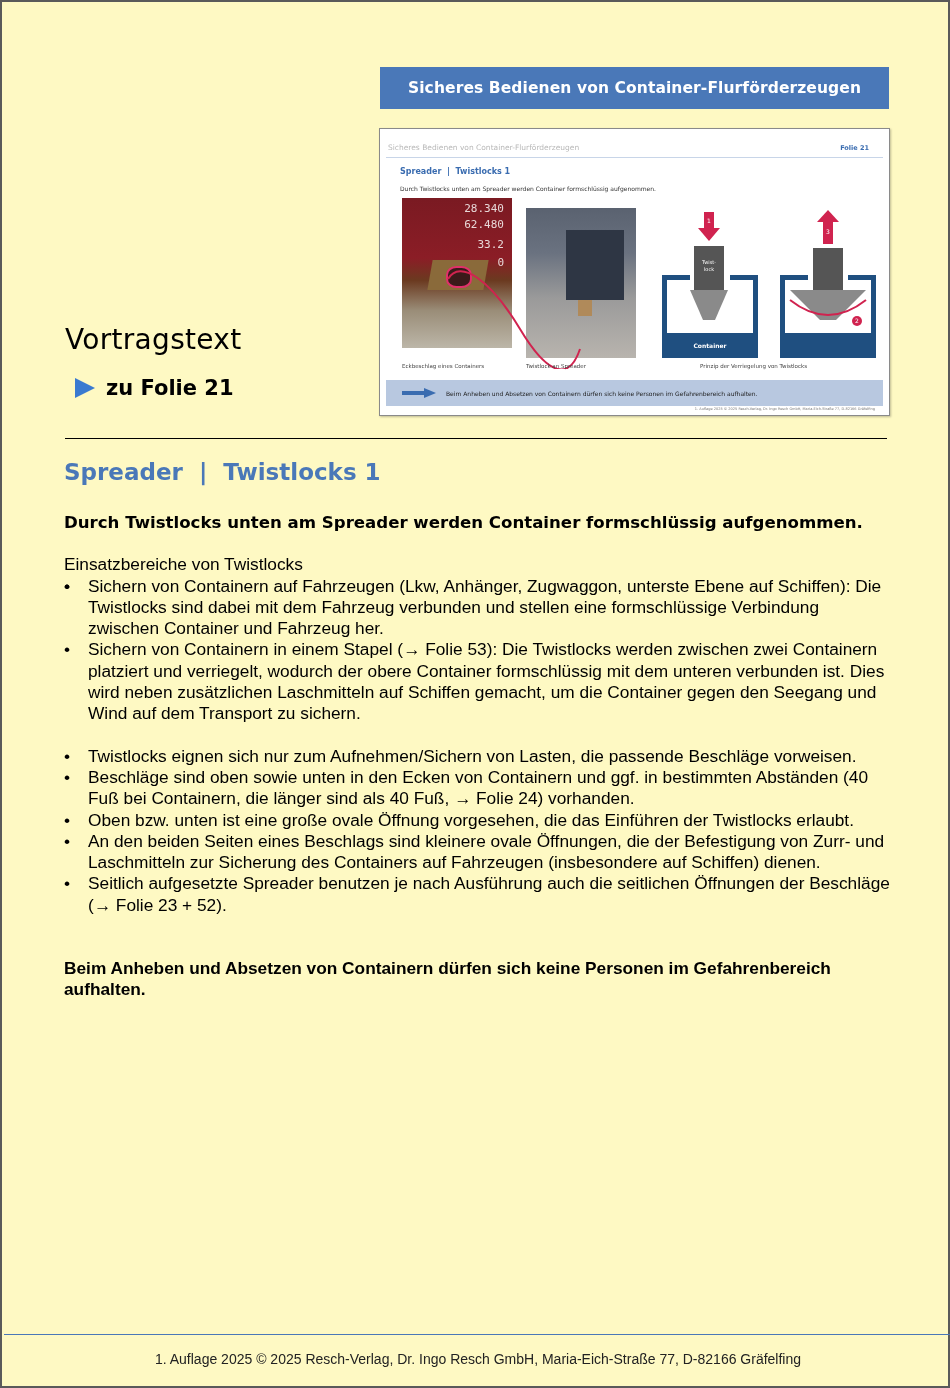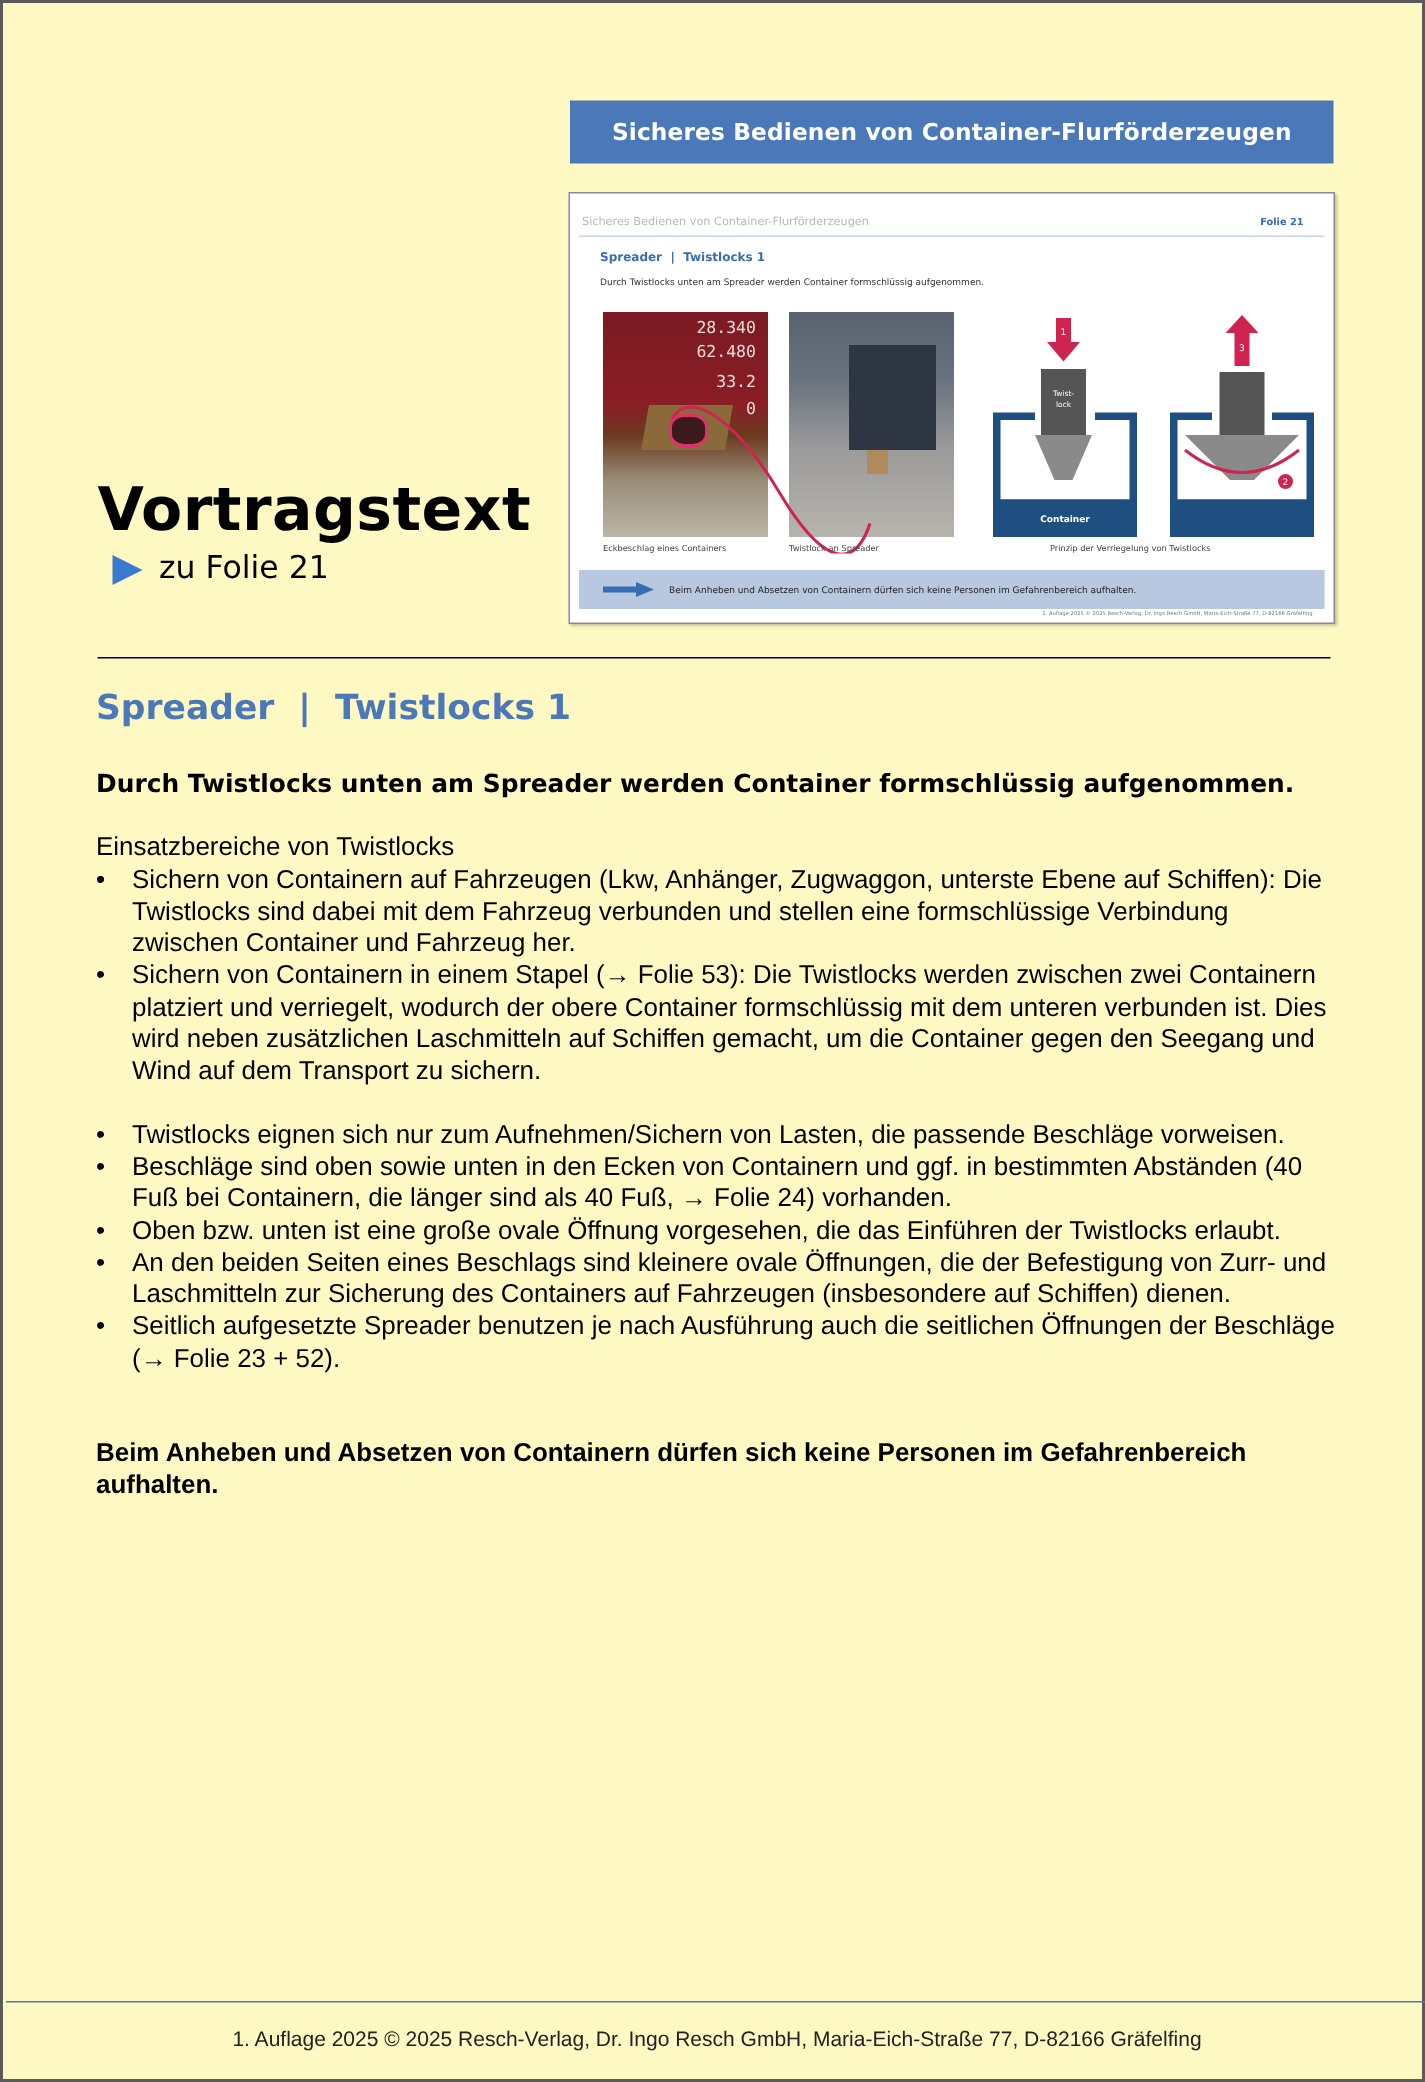--- a/index.html
+++ b/index.html
@@ -20,21 +20,21 @@
     position: absolute; left: 377px; top: 126px; width: 509px; height: 286px;
     border: 1px solid #8a8a8a; background: #fff; box-shadow: 1px 1px 2px rgba(0,0,0,0.25);
     overflow: hidden;
   }
   .st-header { position: absolute; left: 6px; top: 14px; right: 6px; height: 14px; border-bottom: 1px solid #c8d5e8; }
   .st-header-title { position: absolute; left: 2px; top: 0; font-size: 7.5px; color: #b8b8b8; }
   .st-header-folie { position: absolute; right: 14px; top: 1px; font-size: 6.5px; color: #3a6cb0; font-weight: bold; }
   .st-subtitle { position: absolute; left: 20px; top: 38px; font-size: 8px; color: #3a6cb0; font-weight: bold; }
   .st-lead { position: absolute; left: 20px; top: 56px; font-size: 6px; color: #333; }
   .st-photo1 {
-    position: absolute; left: 22px; top: 79px; width: 110px; height: 150px;
+    position: absolute; left: 22px; top: 69px; width: 110px; height: 150px;
     background: linear-gradient(180deg, #7a1a22 0%, #8b1d26 40%, #6b3a20 55%, #9a8d78 75%, #bcb6a8 100%);
   }
   .st-photo1-num { position: absolute; right: 8px; color: #e8d8d8; font-size: 11px; font-family: "DejaVu Sans Mono", monospace; }
   .st-photo1-fitting { position: absolute; left: 28px; top: 62px; width: 56px; height: 30px; background: #8a6a3a; transform: skewX(-10deg); }
   .st-photo1-hole { position: absolute; left: 44px; top: 68px; width: 22px; height: 18px; border: 2px solid #e0306a; border-radius: 40%; background: #3a1a1a; }
   .st-photo2 {
     position: absolute; left: 146px; top: 79px; width: 110px; height: 150px;
     background: linear-gradient(180deg, #5a6270 0%, #6a7280 30%, #9a9a9a 60%, #b8b4ae 100%);
   }
   .st-photo2-block { position: absolute; left: 40px; top: 22px; width: 58px; height: 70px; background: #2e3644; }
@@ -42,22 +42,22 @@
   .st-caption { position: absolute; top: 234px; font-size: 5.5px; color: #444; }
   .st-diagram { position: absolute; left: 280px; top: 79px; width: 222px; height: 150px; }
   .st-bottom-bar {
     position: absolute; left: 6px; right: 6px; top: 251px; height: 26px; background: #b8c8e0;
     display: flex; align-items: center;
   }
   .st-bottom-arrow { width: 34px; height: 10px; margin-left: 16px; position: relative; }
   .st-bottom-text { font-size: 6px; color: #222; margin-left: 10px; }
   .st-copyright { position: absolute; right: 14px; top: 278px; font-size: 3.5px; color: #777; }
   .title-block { position: absolute; left: 63px; top: 316px; }
-  .main-title { font-size: 40px; font-weight: bold; letter-spacing: 0.3px; line-height: 44px; }
-  .sub-title { display: flex; align-items: flex-end; margin-left: 10px; margin-top: 0px; height: 28px; }
+  .main-title { font-size: 28px; font-weight: normal; letter-spacing: 0.3px; line-height: 44px; }
+  .sub-title { display: flex; align-items: center; margin-left: 10px; margin-top: 12px; height: 28px; font-weight: bold; }
   .play-icon { width: 0; height: 0; border-top: 10px solid transparent; border-bottom: 10px solid transparent; border-left: 20px solid #3a7ad0; margin-right: 11px; }
   .sub-title-text { font-size: 21px; }
   .rule { position: absolute; left: 63px; top: 436px; width: 822px; height: 1px; background: #000; }
   .section-heading { position: absolute; left: 62px; top: 457px; font-size: 23px; font-weight: bold; color: #4a78b8; }
   .content {
     position: absolute; left: 62px; top: 510px; width: 830px;
     font-family: "Liberation Sans", "DejaVu Sans", sans-serif; font-size: 17.3px; line-height: 21.3px;
   }
   .content p { margin: 0; }
   .lead { font-family: "DejaVu Sans", sans-serif; font-weight: bold; font-size: 16.6px; margin-bottom: 21px !important; }

